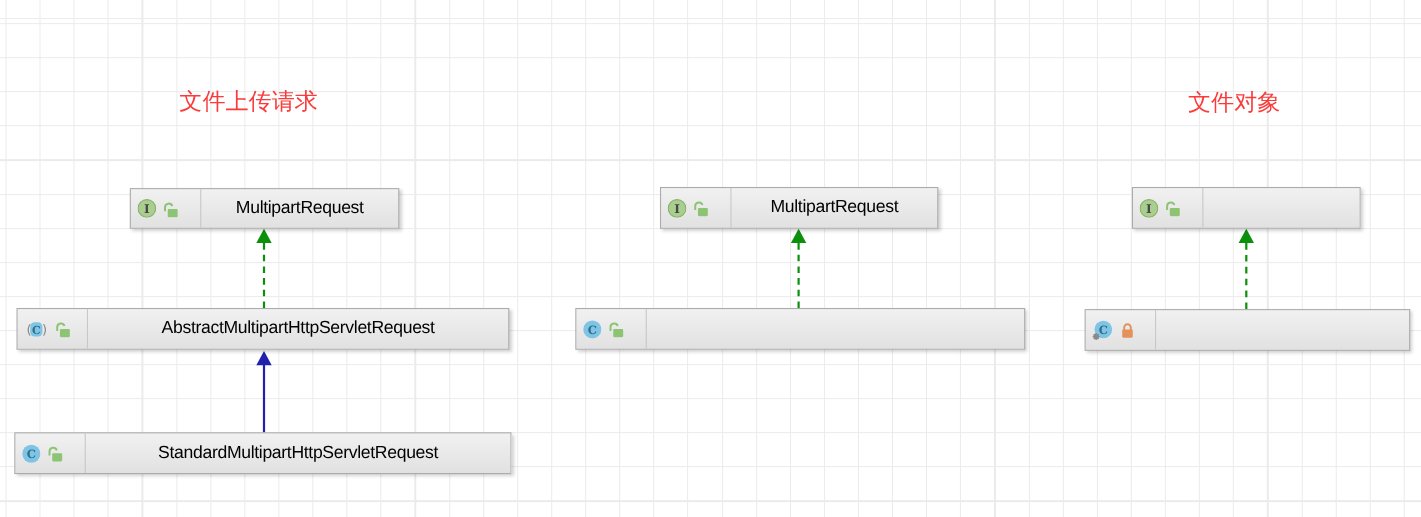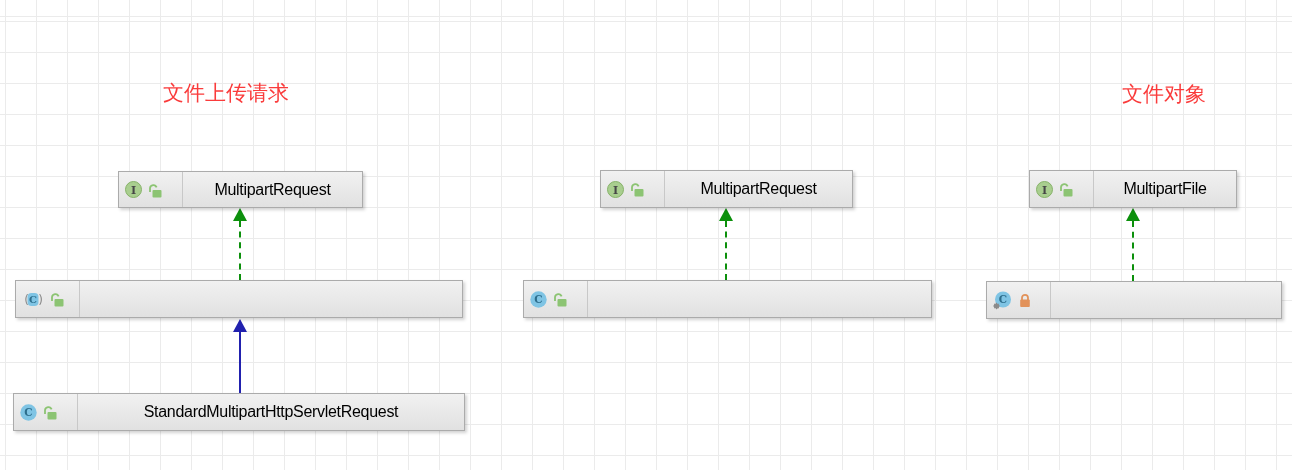--- a/index.html
+++ b/index.html
@@ -45,21 +45,21 @@
     border-bottom:13px solid #2121ae;
   }
   svg{display:block;}
 </style>
 </head>
 <body>
 
 <div class="canvas">
 
   <div class="anno" style="left:163px;top:82px;">文件上传请求</div>
-  <div class="anno" style="left:1122px;top:83px;">文件对象</div>
+  <div class="anno" style="left:1080px;top:83px;">文件对象</div>
 
   <div>
     <div class="arrowhead-green" style="left:233px;top:208px;"></div>
     <div class="edge-line-dashed" style="left:239px;top:221px;height:59px;"></div>
   </div>
   <div>
     <div class="arrowhead-navy" style="left:233px;top:319px;"></div>
     <div class="edge-line-solid" style="left:239px;top:331px;height:62px;"></div>
   </div>
 
@@ -101,20 +101,21 @@
           <text x="16.2" y="13" font-family="DejaVu Sans, sans-serif" font-size="12" fill="#8a8a8a">)</text>
         </svg>
       </span>
       <span>
         <svg width="16" height="16" viewBox="0 0 16 16">
           <path d="M3,10 L3,6.2 A3.4,3.4 0 0 1 9.6,5.4" fill="none" stroke="#8cc473" stroke-width="1.8"></path>
           <rect x="5.5" y="8" width="9" height="7.5" rx="1" fill="#8cc473"></rect>
         </svg>
       </span>
     </div>
+    <div class="name-cell">AbstractMultipartHttpServletRequest</div>
   </div>
 
   <div class="node" style="left:13px;top:393px;width:452px;height:38px;">
     <div class="icon-cell">
       <span>
         <svg width="17" height="17" viewBox="0 0 17 17">
           <circle cx="8.5" cy="8.5" r="8.2" fill="#7fc4e4"></circle>
           <text x="8.5" y="12.4" text-anchor="middle" font-family="DejaVu Serif, serif" font-size="10.5" font-weight="bold" fill="#2d6e8d">C</text>
         </svg>
       </span>
@@ -171,21 +172,20 @@
           <text x="8.5" y="12.6" text-anchor="middle" font-family="DejaVu Serif, serif" font-size="11" font-weight="bold" fill="#474747">I</text>
         </svg>
       </span>
       <span>
         <svg width="16" height="16" viewBox="0 0 16 16">
           <path d="M3,10 L3,6.2 A3.4,3.4 0 0 1 9.6,5.4" fill="none" stroke="#8cc473" stroke-width="1.8"></path>
           <rect x="5.5" y="8" width="9" height="7.5" rx="1" fill="#8cc473"></rect>
         </svg>
       </span>
     </div>
-    <div class="name-cell">MultipartFile</div>
   </div>
 
   <div class="node" style="left:986px;top:281px;width:296px;height:38px;">
     <div class="icon-cell">
       <span>
         <svg width="19" height="19" viewBox="0 0 19 19">
           <circle cx="10" cy="8.5" r="8" fill="#7fc4e4"></circle>
           <text x="10" y="12.2" text-anchor="middle" font-family="DejaVu Serif, serif" font-size="10.5" font-weight="bold" fill="#2d6e8d">C</text>
           <g stroke="#8a8a8a" stroke-width="1.2">
             <circle cx="3.5" cy="15" r="2" fill="#b9b9b9"></circle>

